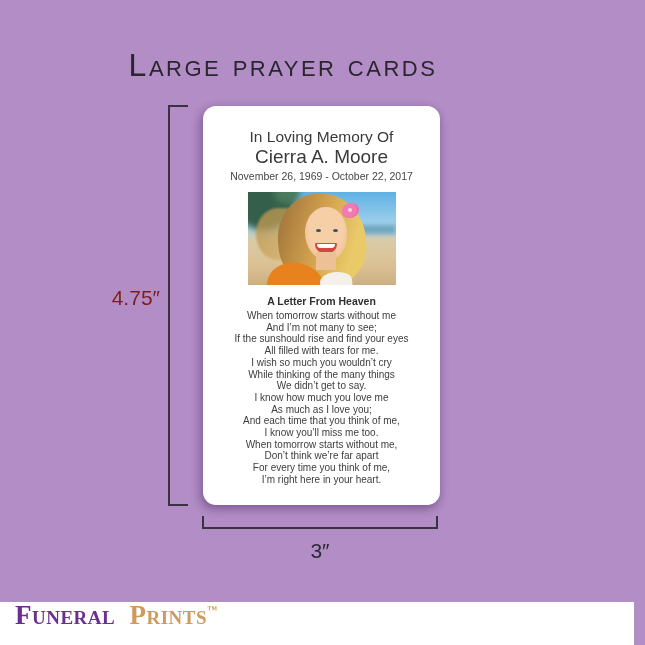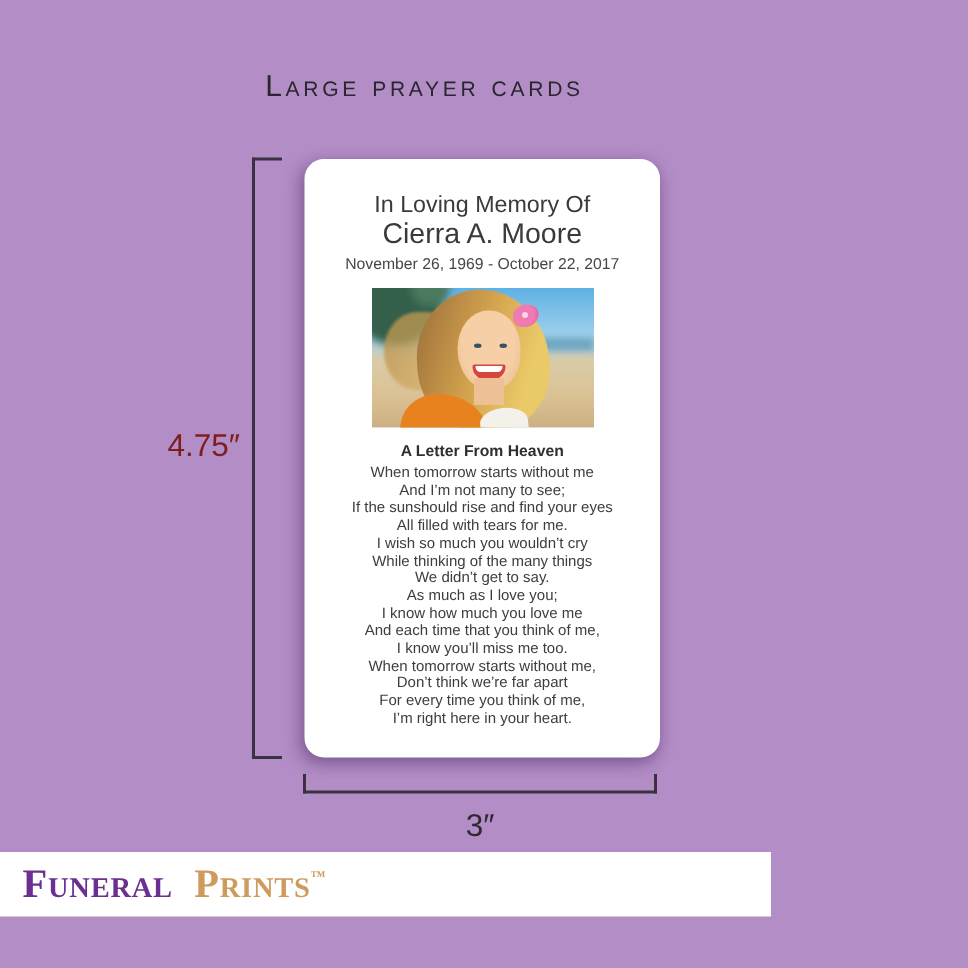--- a/index.html
+++ b/index.html
@@ -4,21 +4,21 @@
 <style>
   html,body{margin:0;padding:0;}
   body{
     width:645px;height:645px;position:relative;overflow:hidden;
     background:#b38dc6;
     font-family:"Liberation Sans", sans-serif;
   }
   
   .page-title{
     position:absolute;top:47px;left:0;width:566px;text-align:center;
-    font-variant:small-caps;font-size:20px;letter-spacing:2.5px;
+    font-variant:small-caps;font-size:32px;letter-spacing:2.5px;
     color:#29262e;font-weight:400;
   }
   
   .card{
     position:absolute;left:203px;top:106px;width:237px;height:399px;
     background:#ffffff;border-radius:13px;
     box-shadow:0 3px 10px rgba(70,40,95,.35), -4px 4px 10px rgba(70,40,95,.25);
     text-align:center;color:#3c3c3c;
   }
   .card-inner{padding-top:21px;}
@@ -72,22 +72,22 @@
   }
   .hline{left:202px;top:527px;width:236px;height:2px;}
   .htick-left{left:202px;top:516px;width:2px;height:13px;}
   .htick-right{left:436px;top:516px;width:2px;height:13px;}
   .width-label{
     position:absolute;left:202px;top:539px;width:236px;text-align:center;
     font-size:21px;color:#2e2a35;
   }
   
   .footer{
-    position:absolute;left:0;top:568px;width:514px;height:43px;background:#ffffff;
-    display:flex;align-items:center;
+    position:absolute;left:0;top:602px;width:634px;height:43px;background:#ffffff;
+    display:flex;align-items:flex-start;
   }
   .brand{
     margin-left:15px;font-family:"Liberation Serif", serif;font-weight:bold;
     font-variant:small-caps;font-size:27px;letter-spacing:.5px;line-height:1;
   }
   .brand-funeral{color:#6b2e91;}
   .brand-prints{color:#cf9b5d;margin-left:7px;}
   .brand-tm{color:#cf9b5d;font-size:10px;vertical-align:11px;letter-spacing:0;font-variant:normal;}
 </style>
 </head>
@@ -134,22 +134,22 @@
 
     <div class="poem-title">A Letter From Heaven</div>
     <div class="poem">
       <div class="poem-line">When tomorrow starts without me</div>
       <div class="poem-line">And I’m not many to see;</div>
       <div class="poem-line">If the sunshould rise and find your eyes</div>
       <div class="poem-line">All filled with tears for me.</div>
       <div class="poem-line">I wish so much you wouldn’t cry</div>
       <div class="poem-line">While thinking of the many things</div>
       <div class="poem-line">We didn’t get to say.</div>
+      <div class="poem-line">I know how much you love me</div>
       <div class="poem-line">As much as I love you;</div>
-      <div class="poem-line">I know how much you love me</div>
       <div class="poem-line">And each time that you think of me,</div>
       <div class="poem-line">I know you’ll miss me too.</div>
       <div class="poem-line">When tomorrow starts without me,</div>
       <div class="poem-line">Don’t think we’re far apart</div>
       <div class="poem-line">For every time you think of me,</div>
       <div class="poem-line">I’m right here in your heart.</div>
     </div>
   </div>
 </div>
 

